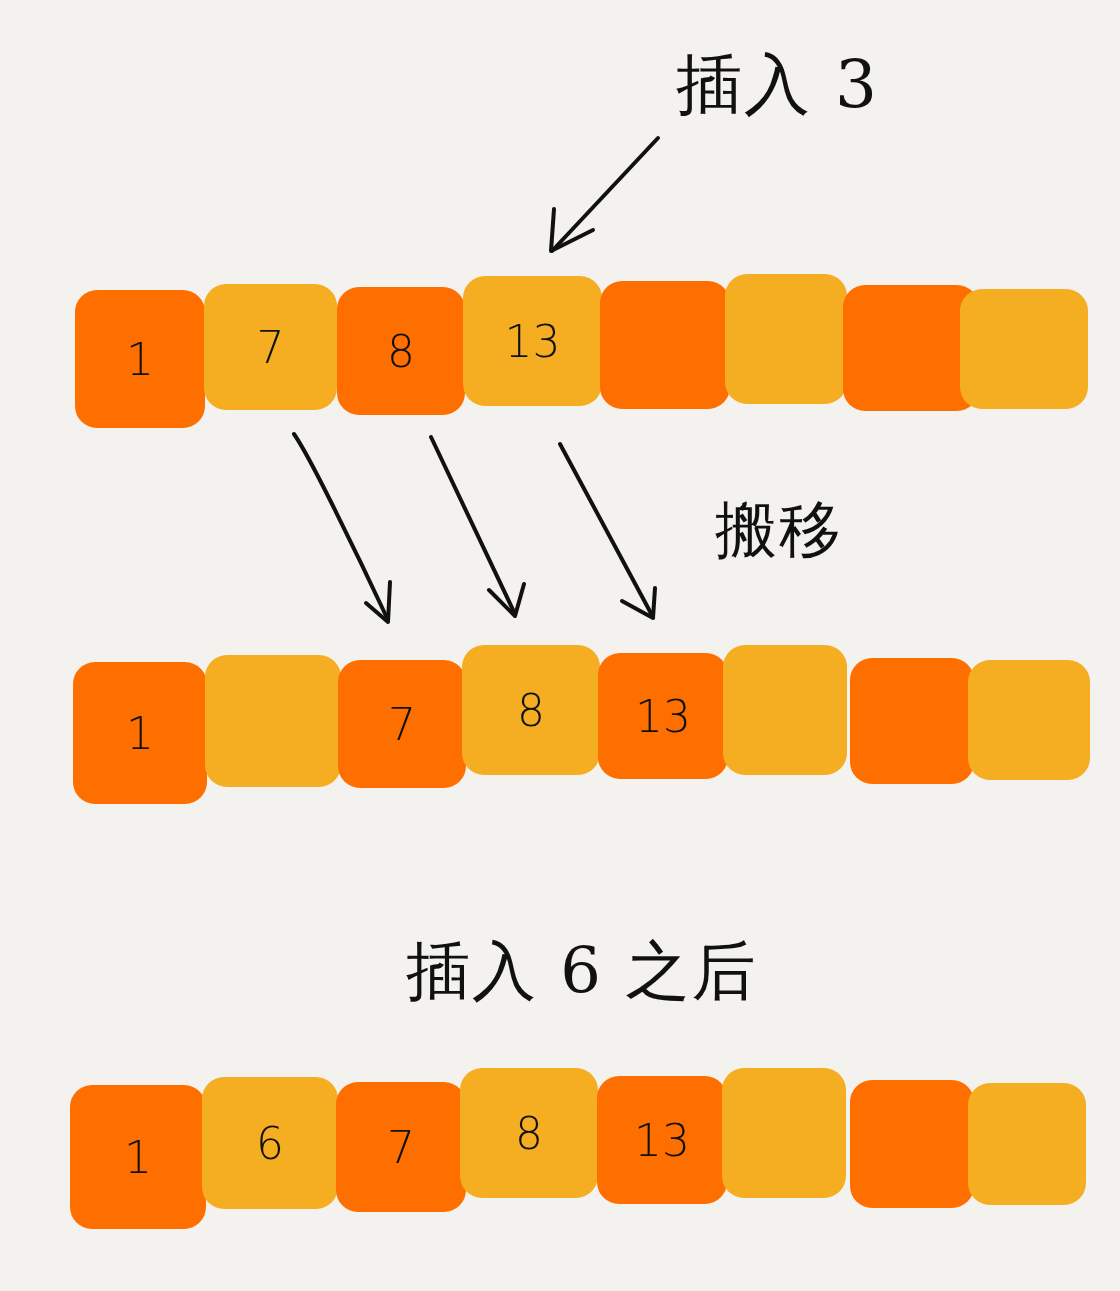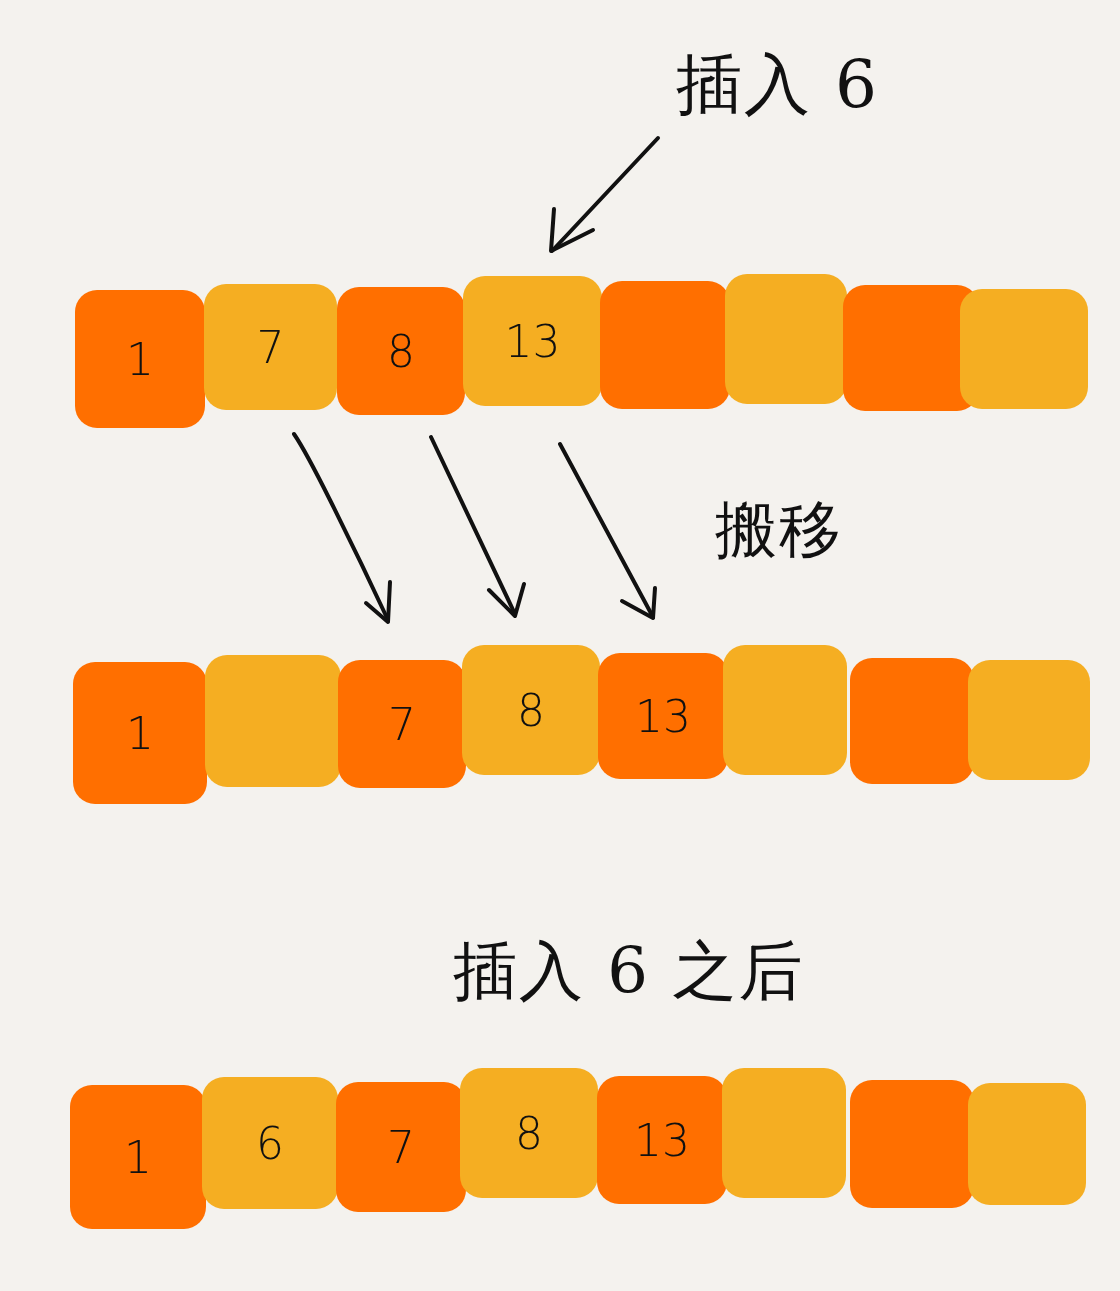--- a/index.html
+++ b/index.html
@@ -26,25 +26,25 @@
       font-size: 44px;
       font-weight: 300;
     }
     .cell.orange { background: #ff6f00; }
     .cell.yellow { background: #f5ae22; }
     svg.arrows { position: absolute; left: 0; top: 0; pointer-events: none; }
   </style>
 </head>
 <body>
 
-<div class="label" style="left:676px; top:40px; font-size:66px;">插入 6</div>
+<div class="label" style="left:676px; top:40px; font-size:66px;">插入 3</div>
 
 <div class="label" style="left:688px; top:488px; font-size:62px;margin-left:27px;">搬移</div>
 
-<div class="label" style="left:406px; top:928px; font-size:64px;margin-left:47px;">插入 6 之后</div>
+<div class="label" style="left:406px; top:928px; font-size:64px;">插入 6 之后</div>
 
 <div>
   <div class="cell orange" style="left:75px; top:290px; width:130px; height:138px;">1</div>
   <div class="cell yellow" style="left:204px; top:284px; width:133px; height:126px;">7</div>
   <div class="cell orange" style="left:337px; top:287px; width:128px; height:128px;">8</div>
   <div class="cell yellow" style="left:463px; top:276px; width:139px; height:130px;">13</div>
   <div class="cell orange" style="left:600px; top:281px; width:130px; height:128px;"></div>
   <div class="cell yellow" style="left:725px; top:274px; width:122px; height:130px;"></div>
   <div class="cell orange" style="left:843px; top:285px; width:136px; height:126px;"></div>
   <div class="cell yellow" style="left:960px; top:289px; width:128px; height:120px;"></div>

